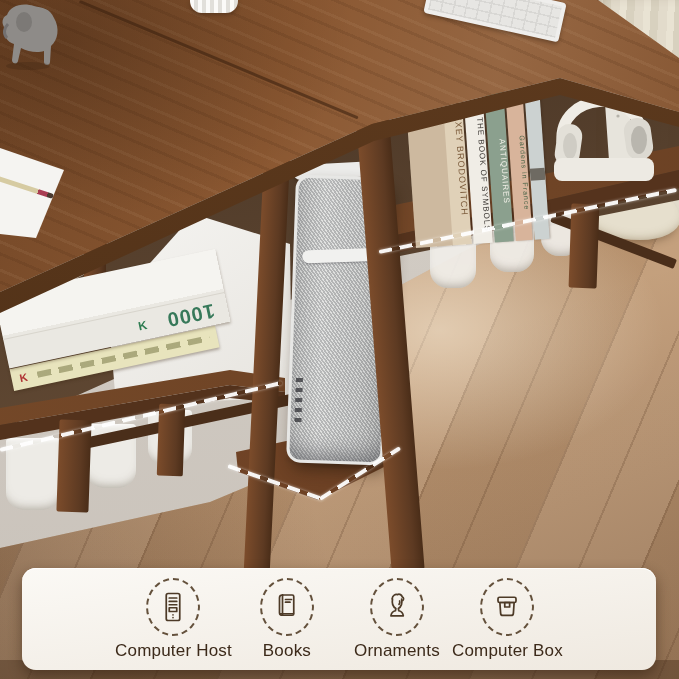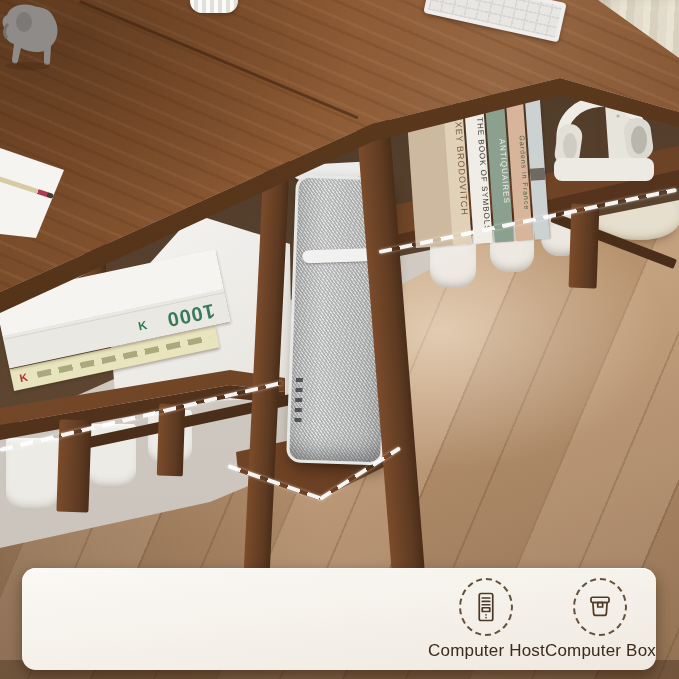--- a/index.html
+++ b/index.html
@@ -156,21 +156,21 @@
     background:repeating-linear-gradient(90deg,#fff 0 13px,transparent 13px 21px);
     box-shadow:0 0 3px rgba(255,255,255,.55);transform-origin:left center;}
   .dash.l1{left:0;top:448px;width:290px;transform:rotate(-13.4deg);}
   .dash.l2a{left:228px;top:464px;width:100px;transform:rotate(19.3deg);}
   .dash.l2b{left:320px;top:497px;width:95px;transform:rotate(-32.5deg);}
   .dash.l3{left:379px;top:250px;width:304px;transform:rotate(-11.8deg);}
   .bottom-shade{position:absolute;left:0;top:660px;width:679px;height:19px;z-index:12;
     background:rgba(70,45,26,.42);}
   
   .banner{position:absolute;left:22px;top:568px;width:634px;height:102px;z-index:20;
-    border-radius:14px;display:flex;align-items:center;justify-content:flex-end;
+    border-radius:14px;display:flex;align-items:center;justify-content:center;
     background:linear-gradient(173deg,#fbf9f5,#efe9e0);
     box-shadow:0 6px 14px rgba(40,22,8,.45), inset 0 1px 0 #fff;}
   .feature{display:flex;flex-direction:column;align-items:center;gap:5px;min-width:110px;}
   .circle{width:54px;height:58px;border:2px dashed #64513c;border-radius:50%;
     display:flex;align-items:center;justify-content:center;}
   .circle svg{stroke:#4d3a27;fill:none;stroke-width:2.3;stroke-linecap:round;stroke-linejoin:round;}
   .feature-label{font-size:17px;color:#3c2a1a;letter-spacing:.2px;white-space:nowrap;}
 </style>
 </head>
 <body>
@@ -284,21 +284,44 @@
           <line x1="19" y1="21" x2="29" y2="21"></line>
           <rect x="19" y="25" width="10" height="5"></rect>
           <circle cx="24" cy="34.5" r="1.1" fill="#4d3a27" stroke="none"></circle>
           <circle cx="24" cy="38.2" r="1.1" fill="#4d3a27" stroke="none"></circle>
         </svg>
       </div>
       <div class="feature-label">Computer Host</div>
     </div>
 
 
-
+    <div class="feature">
+      <div class="circle">
+        <svg width="36" height="36" viewBox="0 0 48 48">
+          <path d="M18 8 h13 a2 2 0 0 1 2 2 v23 a2 2 0 0 1 -2 2 h-13"></path>
+          <path d="M18 8 c-2.5 0 -4 1.5 -4 3.5 v20 c0 2 1.5 3.5 4 3.5"></path>
+          <line x1="18" y1="8" x2="18" y2="35"></line>
+          <line x1="22" y1="14" x2="30" y2="14"></line>
+          <line x1="22" y1="17.5" x2="28" y2="17.5"></line>
+          <path d="M14.5 33 h18"></path>
+        </svg>
+      </div>
+      <div class="feature-label">Books</div>
+    </div>
+
+    <div class="feature">
+      <div class="circle">
+        <svg width="36" height="36" viewBox="0 0 48 48">
+          <path d="M17.5 13 c.5-4.5 4.5-6.5 7-5.5 c3-1.5 6 .5 6.5 3 c2 .8 2.3 3.2 .8 4.8"></path>
+          <path d="M18 13.5 c-1 5.5 1 10.5 4.5 12.5 l-.6 3 c-3 .6-5.5 2.2-6 6.8 h16.5 c-.5-4.6-3-6.2-6-6.8 l-.6-3 c3.5-2 5.4-7 4.4-12.5"></path>
+          <path d="M27.5 16 c.6 1.6 .3 3.2 -.8 4.4"></path>
+        </svg>
+      </div>
+      <div class="feature-label">Ornaments</div>
+    </div>
 
     <div class="feature">
       <div class="circle">
         <svg width="36" height="36" viewBox="0 0 48 48">
           <rect x="12" y="11" width="24" height="7" rx="2"></rect>
           <path d="M14.5 18 h19 l-1 14.5 a3 3 0 0 1 -3 2.8 h-11 a3 3 0 0 1 -3 -2.8 z"></path>
           <rect x="21" y="18" width="6.5" height="6"></rect>
         </svg>
       </div>
       <div class="feature-label">Computer Box</div>

